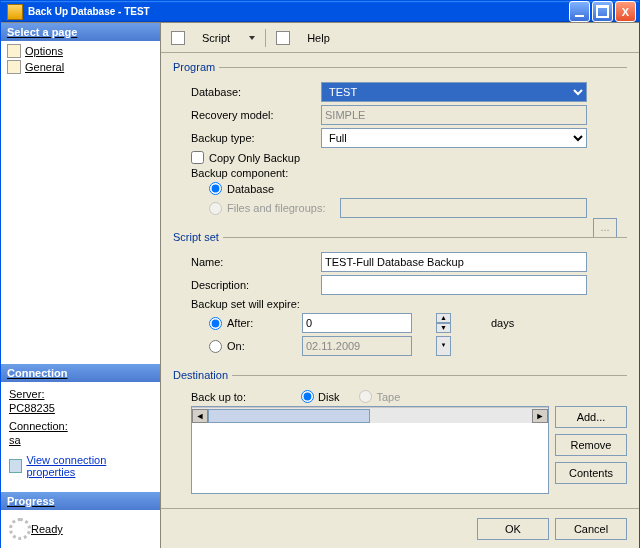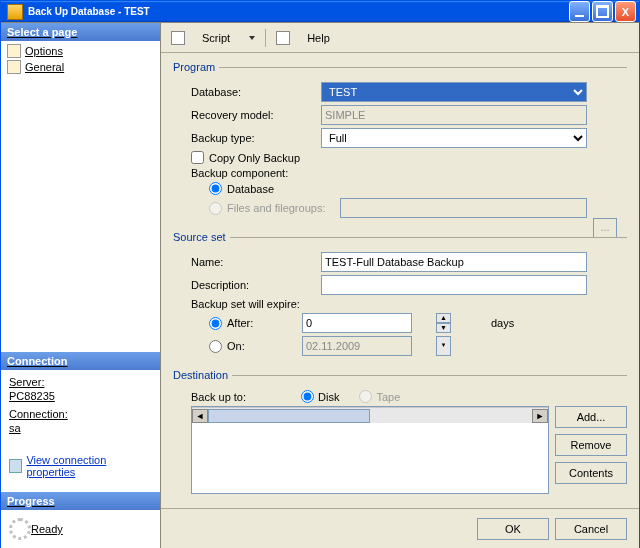--- a/index.html
+++ b/index.html
@@ -15,21 +15,21 @@
 .tb-max::after { content: ""; display: block; width: 9px; height: 8px; border: 2px solid #fff; border-top-width: 3px; }
 .body-area { flex: 1; display: flex; border-top: 1px solid #8a867a; }
 .left-pane { width: 160px; min-width: 160px; background: #fff; border-right: 1px solid #8a867a; display: flex; flex-direction: column; text-decoration: underline; }
 .pane-head { background: linear-gradient(to bottom, #6d9ee8 0%, #4a7bd0 100%); color: #fff; font-weight: bold; padding: 3px 6px; font-size: 11px; }
 .nav-list { padding: 2px 0; }
 .nav-item { padding: 2px 8px 2px 24px; position: relative; cursor: pointer; }
 .nav-item .nico { position: absolute; left: 6px; top: 1px; width: 14px; height: 14px; border: 1px solid #999; background: #fdf3d0; }
 .spacer { flex: 1; }
 .conn-body { padding: 6px 8px; font-size: 11px; color: #000; }
 .conn-body .kv { margin-bottom: 2px; }
-.link { color: #0033cc; text-decoration: underline; cursor: pointer; display: inline-flex; align-items: center; gap: 4px; margin-top: 18px; }
+.link { color: #0033cc; text-decoration: underline; cursor: pointer; display: inline-flex; align-items: center; gap: 4px; margin-top: 6px; }
 .prog-body { padding: 8px; display: flex; align-items: center; gap: 0; }
 .spinner { width: 22px; height: 22px; border: 3px dotted #c0c0c0; border-radius: 50%; }
 .right-pane { flex: 1; display: flex; flex-direction: column; background: #ece9d8; }
 .toolbar { height: 30px; border-bottom: 1px solid #aca899; display: flex; align-items: center; padding: 0 6px; gap: 2px; }
 .tbi { display: flex; align-items: center; gap: 17px; padding: 2px 4px; cursor: pointer; }
 .tbi .ticon { width: 14px; height: 14px; border: 1px solid #888; background: #fff; }
 .arrow-down { width: 0; height: 0; border-left: 3px solid transparent; border-right: 3px solid transparent; border-top: 4px solid #333; margin-left: 2px; }
 .sep { width: 1px; height: 18px; background: #aca899; margin: 0 4px; }
 .content { flex: 1; padding: 8px 12px 4px 12px; overflow: hidden; }
 fieldset { border: 1px solid #aca899; border-left: none; border-right: none; border-bottom: none; margin-bottom: 6px; padding: 6px 0 4px 0; position: relative; }
@@ -168,21 +168,21 @@
             <input type="radio" name="comp" disabled="" style="">
             <span>Files and filegroups:</span>
             <div style="flex:1; padding-right:40px; position:relative; margin-left:10px">
               <input type="text" disabled="" style="">
               <div class="small-btn">...</div>
             </div>
           </div>
         </fieldset>
 
         <fieldset>
-          <legend>Source set</legend>
+          <legend>Script set</legend>
           <div class="row">
             <div class="lbl">Name:</div>
             <div class="ctl"><input type="text" value="TEST-Full Database Backup" style=""></div>
           </div>
           <div class="row">
             <div class="lbl">Description:</div>
             <div class="ctl"><input type="text" value="" style=""></div>
           </div>
           <div class="row" style="padding-left:18px">
             <div class="lbl" style="width:auto">Backup set will expire:</div>

